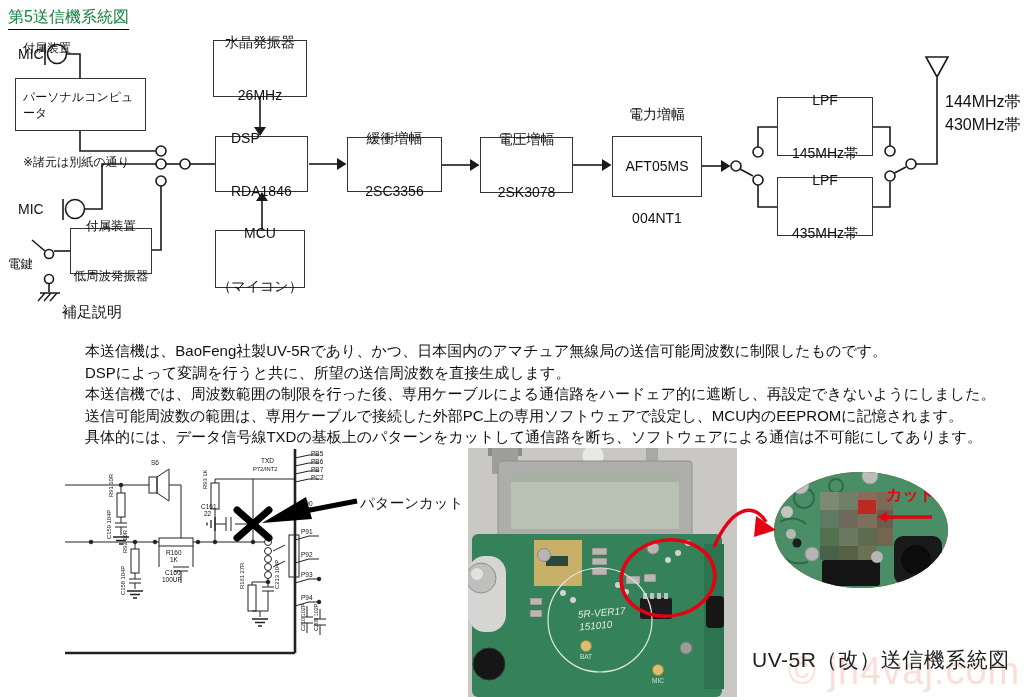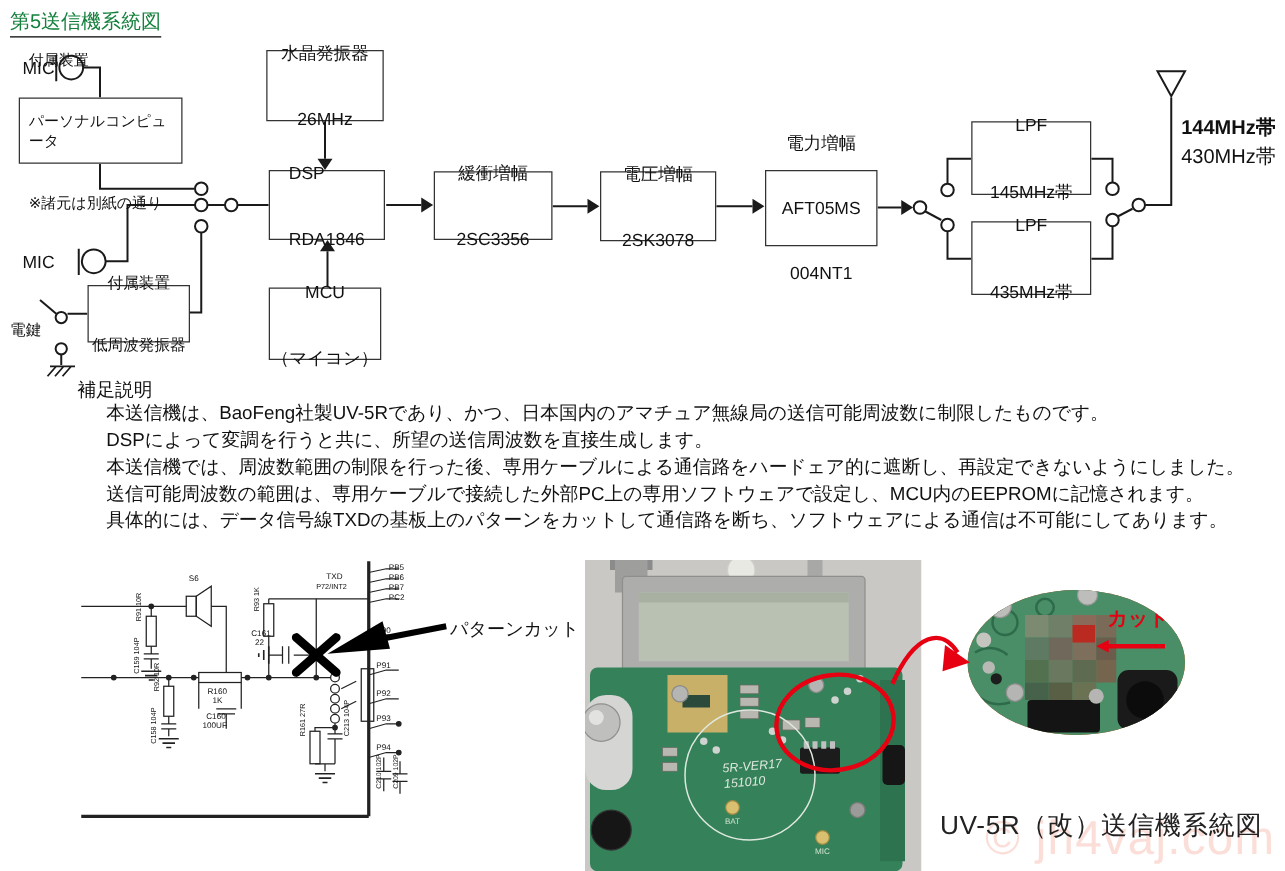--- a/index.html
+++ b/index.html
@@ -21,21 +21,21 @@
     display:flex;flex-direction:column;justify-content:center;align-items:center;
     font-size:14px;line-height:20px;z-index:2;text-align:center;gap:33px;
   }
   .box.left-align{align-items:flex-start;padding-left:15px;}
   .box.small{font-size:12px;line-height:16px;align-items:flex-start;padding:3px 7px;text-align:left;}
   .box.small2{font-size:12.5px;line-height:17px;}
   .lbl{z-index:3;white-space:nowrap;}
   svg text{font-family:"Liberation Sans","DejaVu Sans",sans-serif;}
   
   .notes-head{left:62px;top:303px;font-size:15px;z-index:3;}
-  .notes{left:85px;top:320px;font-size:15px;line-height:21.6px;z-index:3;white-space:nowrap;}
+  .notes{left:85px;top:340px;font-size:15px;line-height:21.6px;z-index:3;white-space:nowrap;}
   
   .pattern-cut{left:360px;top:494px;font-size:14.5px;z-index:3;}
   .caption{left:752px;top:646px;font-size:21px;color:#222;z-index:6;letter-spacing:0.5px;}
   .watermark{left:788px;top:650px;font-size:38px;letter-spacing:1px;
     color:rgba(244,160,142,0.35);z-index:5;white-space:nowrap;}
   
   .photo-main{left:468px;top:448px;width:269px;height:249px;background:#c9c8c4;z-index:2;overflow:hidden;}
   .photo-zoom{left:774px;top:472px;width:174px;height:116px;border-radius:50%;overflow:hidden;background:#c2410c;z-index:2;}
   .overlay{pointer-events:none;}
 </style>
@@ -108,21 +108,21 @@
     <polygon points="470,159 470,171 479.5,165"></polygon>
     <polygon points="602,159 602,171 611.5,165"></polygon>
     <polygon points="721,160 721,172 730.5,166"></polygon>
   </g>
 </svg>
 
 <div class="abs title">第5送信機系統図</div>
 <div class="abs lbl" style="left:18px;top:46px;font-size:14px;z-index:3;">MIC</div>
 <div class="abs lbl" style="left:18px;top:201px;font-size:14px;z-index:3;">MIC</div>
 <div class="abs lbl" style="left:8px;top:256px;font-size:12.5px;z-index:3;">電鍵</div>
-<div class="abs lbl" style="left:945px;top:92px;font-size:16px;z-index:3;font-weight:bold;">144MHz帯</div>
+<div class="abs lbl" style="left:945px;top:92px;font-size:16px;z-index:3;">144MHz帯</div>
 <div class="abs lbl" style="left:945px;top:115px;font-size:16px;z-index:3;">430MHz帯</div>
 
 <div class="abs box" style="left:213px;top:40px;width:94px;height:57px;">
   <span>水晶発振器</span>
     <span>26MHz</span>
 </div>
 <div class="abs box left-align" style="left:215px;top:136px;width:93px;height:56px;">
   <span>DSP</span>
     <span>RDA1846</span>
 </div>

